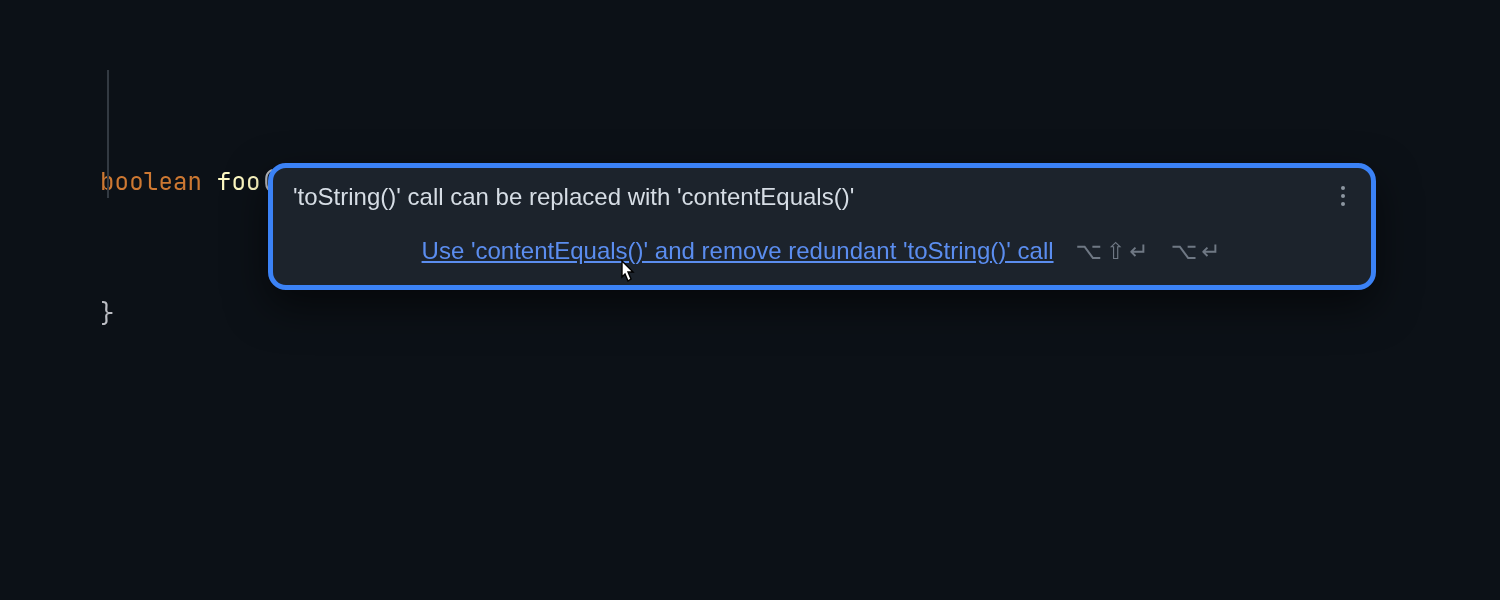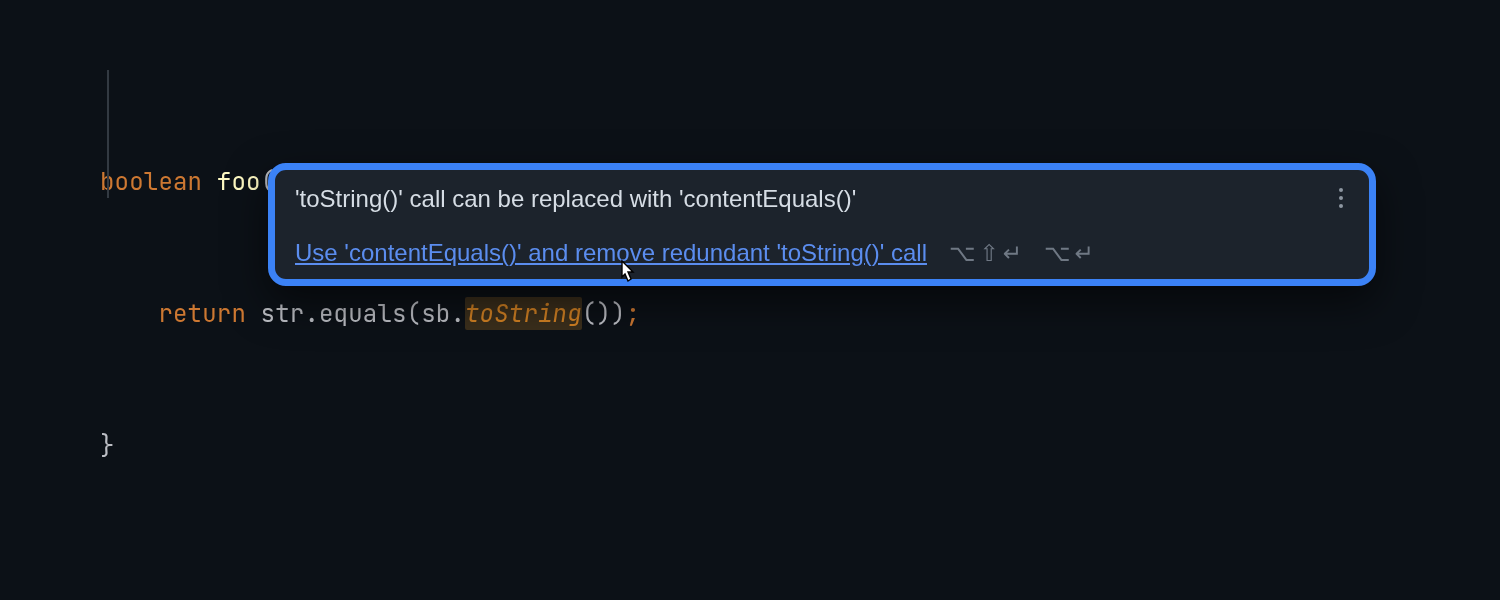--- a/index.html
+++ b/index.html
@@ -41,38 +41,39 @@
     border-radius: 2px;
     padding: 1px 0;
   }
 
   .popup {
     position: absolute;
     left: 268px;
     top: 163px;
     width: 1108px;
     background: #1c232c;
-    border: 7px solid #3b82f6;
+    border: 5px solid #3b82f6;
     border-radius: 18px;
     box-shadow: 0 16px 42px rgba(0,0,0,0.55);
     font-family: -apple-system, "Segoe UI", Helvetica, Arial, sans-serif;
     color: #c9d1d9;
-    padding: 16px 20px 12px 20px;
+    padding: 16px 20px 20px 20px;
     box-sizing: border-box;
     line-height: 1.1;
   }
   .popup .title {
     font-size: 24px;
     margin-bottom: 28px;
     color: #d6dde5;
   }
   .popup .row {
     display: flex;
     align-items: center;
     font-size: 24px;
+    justify-content: center;
   }
   .popup .fix-link {
     color: #5b8def;
     text-decoration: underline;
     cursor: pointer;
   }
   .popup .shortcut {
     color: #6f7884;
     margin-left: 22px;
     font-size: 23px;
@@ -124,21 +125,20 @@
     pointer-events: none;
   }
   .cursor-pointer svg { display: block; }
 </style>
 </head>
 <body>
 
 <div class="editor">
   <div class="gutter-bar"></div>
   <div><span class="kw">boolean</span> <span class="fn">foo</span><span class="plain">(</span><span class="type">StringBuilder</span><span class="id"> sb</span><span class="plain">) {</span></div>
-  <div><span>    </span><span class="kw">return</span><span class="plain"> str.equals(sb.</span><span class="mode hl">toString</span><span class="plain">())</span><span class="semi">;</span></div>
   <div><span class="plain">}</span></div>
 </div>
 
 <div class="popup">
   <div class="kebab">
     <span></span>
       <span></span>
       <span></span>
   </div>
   <div class="title">'toString()' call can be replaced with 'contentEquals()'</div>

